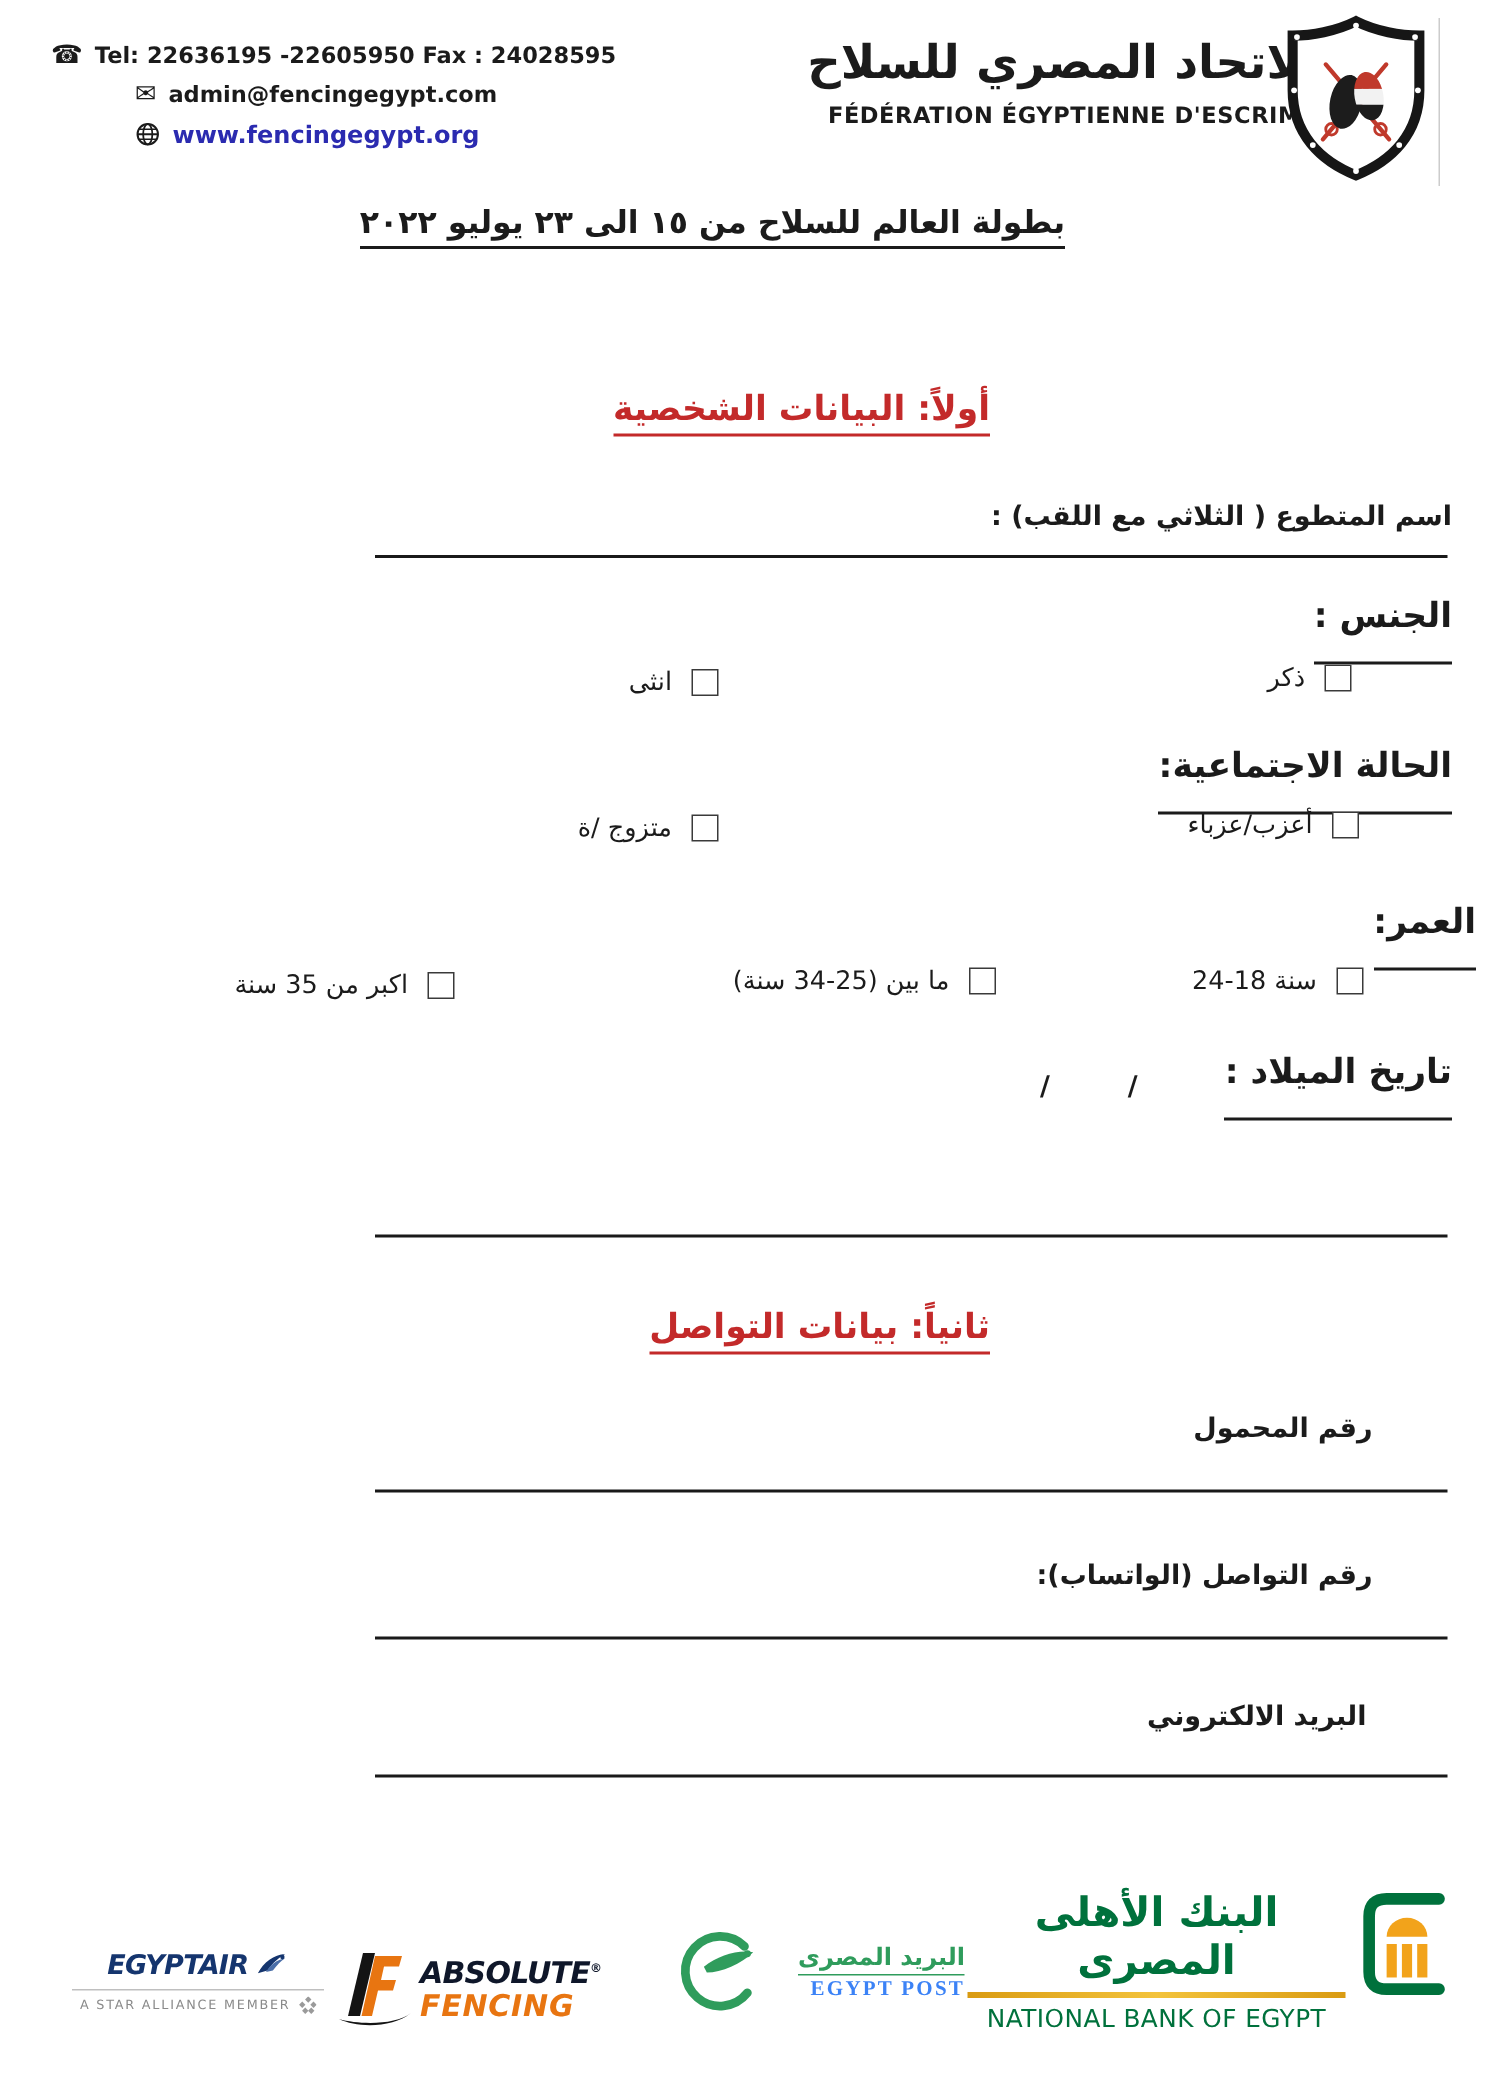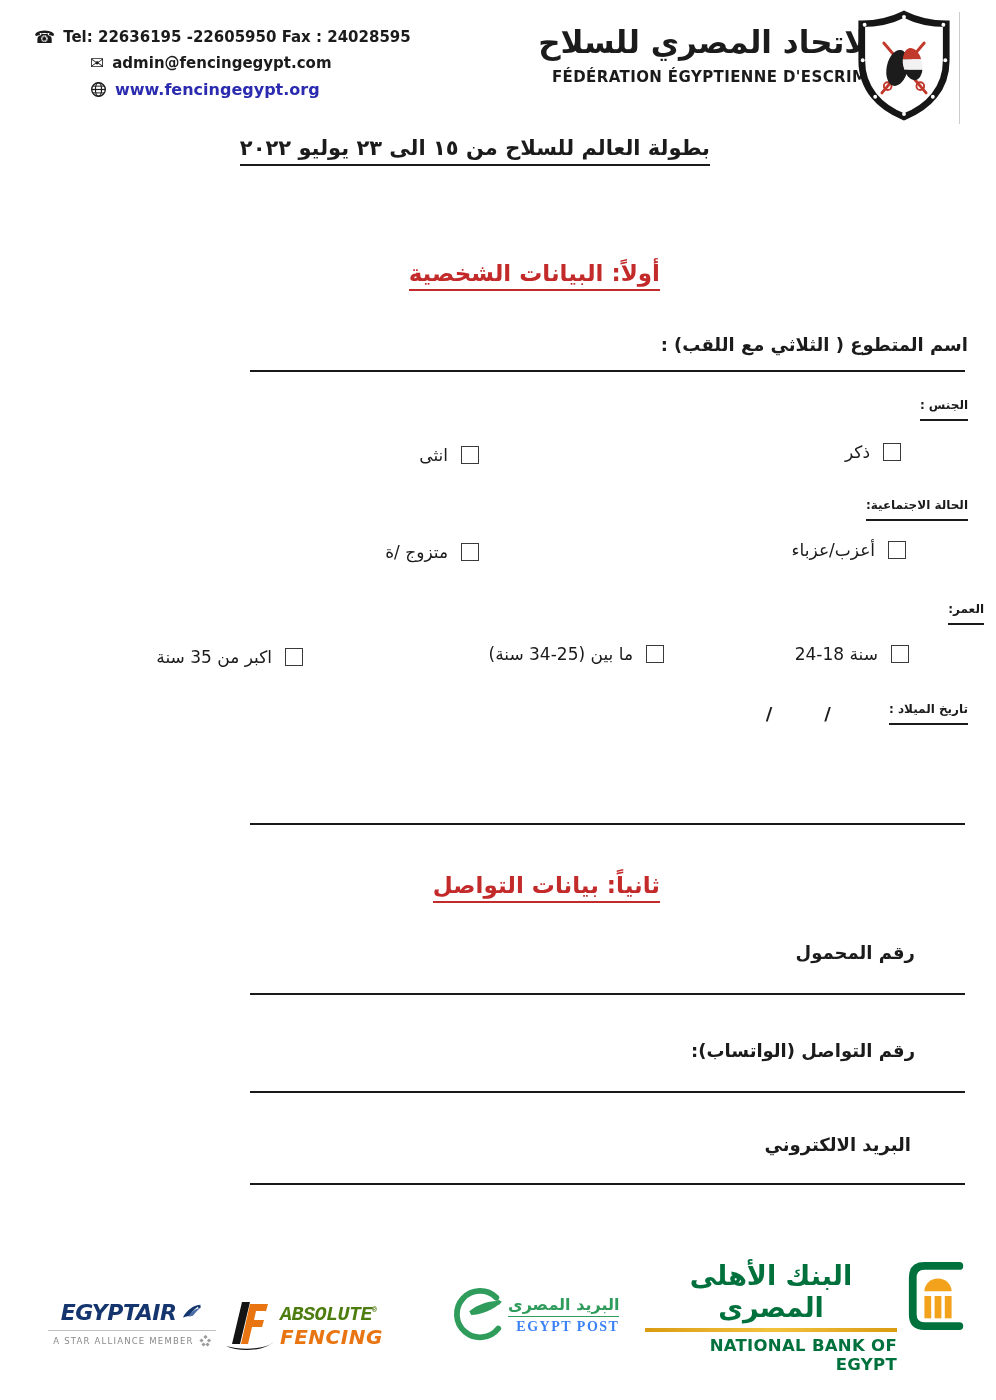--- a/index.html
+++ b/index.html
@@ -22,46 +22,46 @@
   
   .title-block{top:136px;right:286px;text-align:right;}
   .title-line{margin-bottom:9px;}
   .title-line span{display:inline-block;font-size:21px;font-weight:bold;border-bottom:2px solid #1b1b1b;padding-bottom:4px;}
   
   .red-head{color:#c32a2a;font-size:23px;font-weight:bold;border-bottom:2.5px solid #c32a2a;padding-bottom:3px;}
   .red1{top:260px;right:336px;}
   .red2{top:872px;right:336px;}
   
   .f-label{font-size:18px;font-weight:bold;}
-  .f-head{font-size:12px;font-weight:bold;border-bottom:2px solid #1b1b1b;padding-bottom:7px;}
+  .f-head{font-size:23px;font-weight:bold;border-bottom:2px solid #1b1b1b;padding-bottom:17px;}
   .cbrow{display:flex;align-items:center;gap:13px;}
   .cb{width:16px;height:16px;border:1.6px solid #3a3a3a;background:#fff;flex:0 0 auto;}
   .cblabel{font-size:17px;}
   .wline{height:0;border-top:2px solid #191919;}
   .slash{font-size:18px;font-weight:bold;}
   
   .egyptair{left:48px;top:1300px;width:168px;display:flex;flex-direction:column;align-items:center;}
   .ea-row{display:flex;align-items:center;gap:5px;}
-  .ea-name{color:#15356e;font-size:22px;font-weight:bold;font-style:italic;letter-spacing:-0.5px;}
+  .ea-name{color:#15356e;font-size:18px;font-weight:bold;font-style:italic;letter-spacing:-0.5px;}
   .ea-div{width:100%;height:1px;background:#bfbfbf;margin:5px 0 4px 0;}
   .ea-tag{display:flex;align-items:center;gap:5px;color:#8a8a8a;font-size:8.5px;letter-spacing:1.2px;}
   .af{left:224px;top:1298px;display:flex;align-items:center;gap:4px;}
   .af-text{display:flex;flex-direction:column;line-height:1;}
-  .af-l1{color:#4d7c0f;font-size:20px;font-weight:bold;font-style:italic;letter-spacing:-0.5px;font-family:Liberation Mono, monospace;}
+  .af-l1{color:#0f172a;font-size:20px;font-weight:bold;font-style:italic;letter-spacing:-0.5px;}
   .af-reg{font-size:8px;vertical-align:super;}
   .af-l2{color:#e87511;font-size:20px;font-weight:bold;font-style:italic;letter-spacing:0.5px;margin-top:2px;}
-  .epost{left:446px;top:1286px;display:flex;align-items:center;gap:0;}
+  .epost{left:446px;top:1286px;display:flex;align-items:center;gap:24px;}
   .ep-text{display:flex;flex-direction:column;align-items:flex-end;}
   .ep-ar{color:#2f9c5c;font-size:16px;font-weight:bold;border-bottom:1px solid #2f9c5c;padding-bottom:2px;}
   .ep-en{color:#3b82f6;font-size:14px;font-weight:bold;font-family:"Liberation Serif",serif;letter-spacing:1.5px;margin-top:2px;}
   .nbe{left:645px;top:1260px;display:flex;align-items:flex-start;gap:8px;}
   .nbe-text{display:flex;flex-direction:column;align-items:stretch;width:252px;}
   .nbe-ar{color:#00713c;font-size:27px;font-weight:bold;text-align:center;line-height:1.2;}
   .nbe-bar{height:4px;background:linear-gradient(90deg,#d99b12,#f3c33c,#d99b12);margin:3px 0 4px 0;}
-  .nbe-en{color:#00713c;font-size:16.5px;font-weight:bold;text-align:right;letter-spacing:0.3px;}
+  .nbe-en{color:#00713c;font-size:16.5px;font-weight:normal;text-align:center;letter-spacing:0.3px;}
 </style>
 </head>
 <body>
 
 <div class="page">
 
   <div class="abs contact">
     <div class="row">
       <span class="icon-glyph">☎</span>
       <span>Tel: 22636195 -22605950 Fax : 24028595</span>

